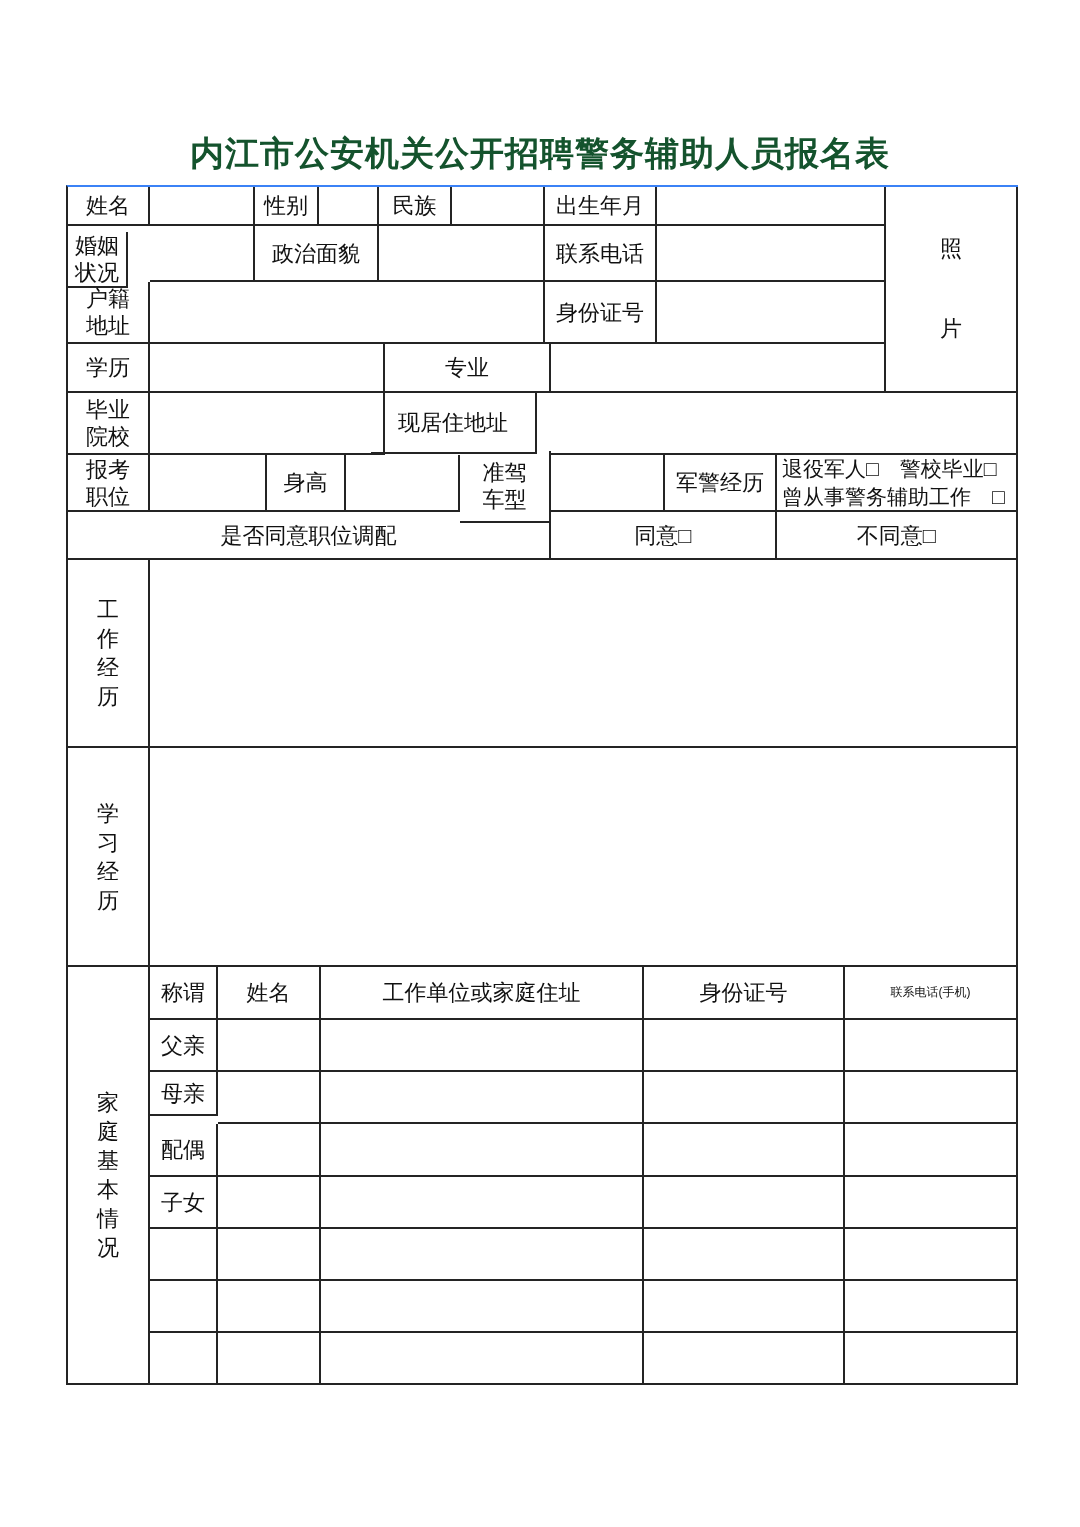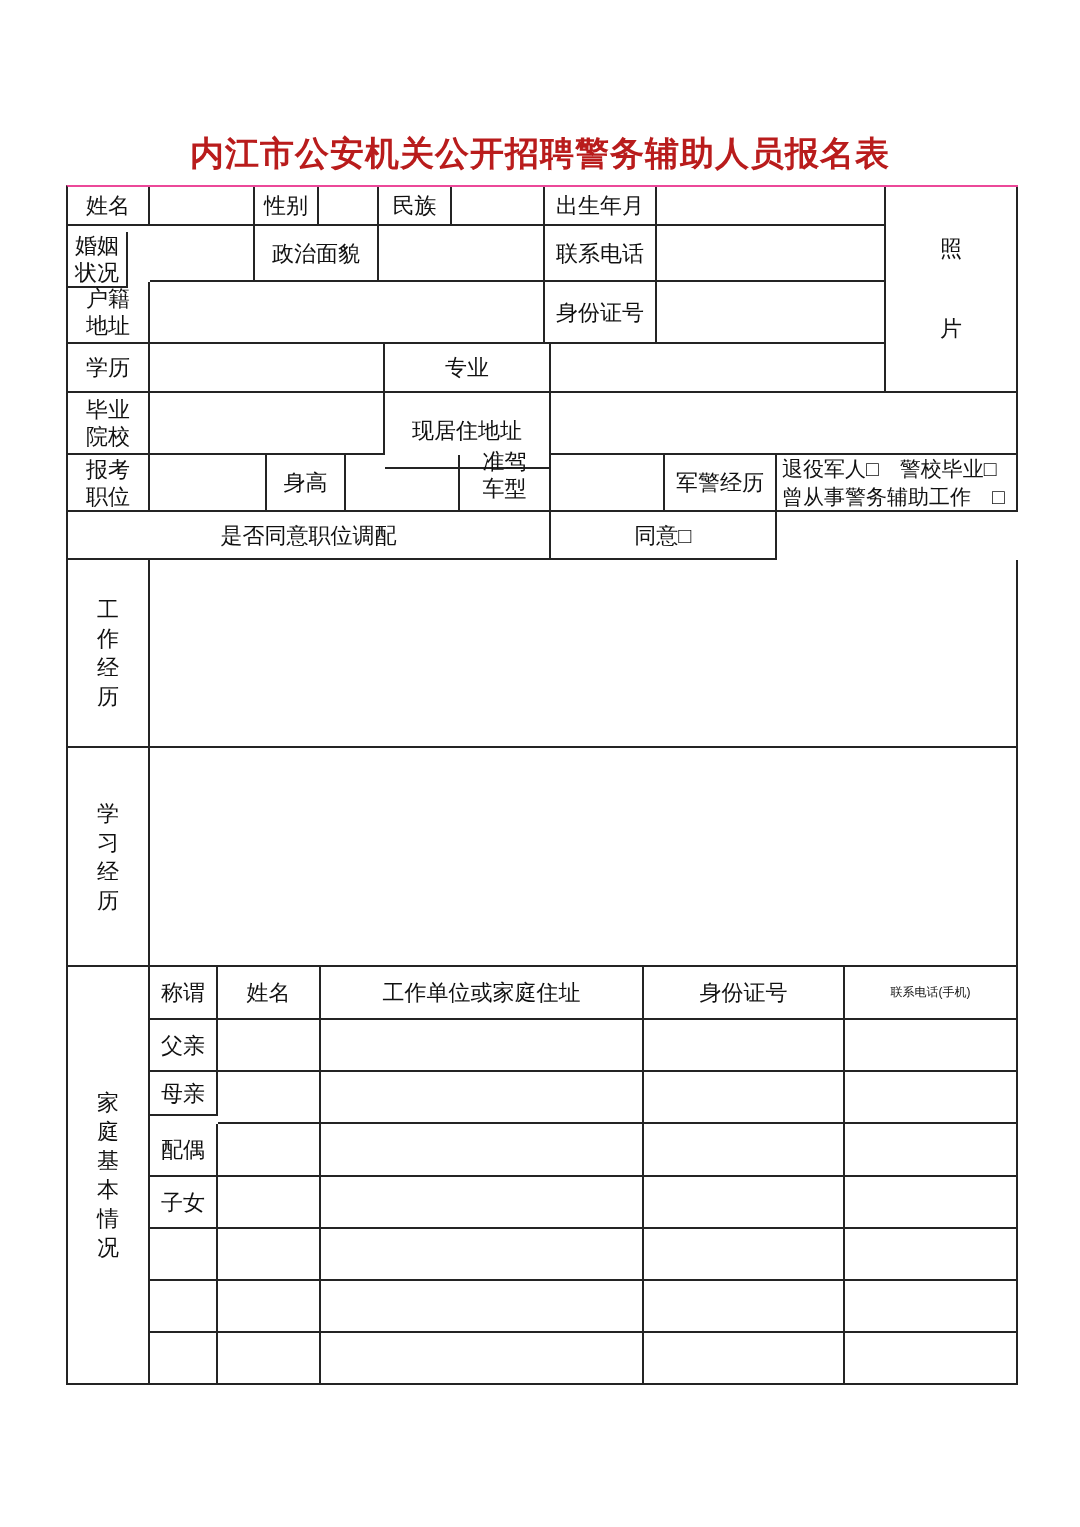--- a/index.html
+++ b/index.html
@@ -3,25 +3,25 @@
 <meta charset="utf-8">
 <style>
   html,body{margin:0;padding:0;background:#ffffff;}
   .page{
     position:relative;width:1080px;height:1527px;background:#ffffff;
     font-family:"Liberation Sans","DejaVu Sans",sans-serif;color:#111;
     overflow:hidden;
   }
   .title{
     position:absolute;top:131px;left:0;width:1080px;text-align:center;
-    font-size:34px;font-weight:bold;color:#b91c1c;letter-spacing:1px;
+    font-size:34px;font-weight:bold;color:#14532d;letter-spacing:1px;
   }
   .tbl{
     position:absolute;left:66px;top:185px;width:950px;height:1198px;
-    border-top:2px solid #ec4899;border-left:2px solid #242424;
+    border-top:2px solid #3b82f6;border-left:2px solid #242424;
   }
   .c{
     position:absolute;box-sizing:border-box;
     border-right:2px solid #242424;border-bottom:2px solid #242424;
     display:flex;align-items:center;justify-content:center;
     text-align:center;font-size:22px;line-height:27px;color:#111;
     overflow:hidden;
   }
   .pl{white-space:pre-line;}
   .vl{white-space:pre-line;line-height:29px;}
@@ -67,37 +67,38 @@
     <div class="c" style="left:589px;top:95px;width:229px;height:62px"></div>
 
     <div class="c" style="left:0;top:157px;width:82px;height:49px">学历</div>
     <div class="c" style="left:82px;top:157px;width:235px;height:49px"></div>
     <div class="c" style="left:317px;top:157px;width:166px;height:49px">专业</div>
     <div class="c" style="left:483px;top:157px;width:335px;height:49px"></div>
 
     <div class="c pl" style="left:0;top:206px;width:82px;height:62px">毕业
 院校</div>
     <div class="c" style="left:82px;top:206px;width:235px;height:62px"></div>
-    <div class="c" style="left:317px;top:206px;width:166px;height:76px">现居住地址</div>
+    <div class="c" style="left:303px;top:206px;width:166px;height:61px">现居住地址</div>
     <div class="c" style="left:483px;top:206px;width:467px;height:62px"></div>
 
     <div class="c pl" style="left:0;top:268px;width:82px;height:57px">报考
 职位</div>
     <div class="c" style="left:82px;top:268px;width:117px;height:57px"></div>
     <div class="c" style="left:199px;top:268px;width:79px;height:57px">身高</div>
     <div class="c" style="left:278px;top:268px;width:114px;height:57px"></div>
-    <div class="c pl" style="left:392px;top:253px;width:91px;height:72px">准驾
+    <div class="c pl" style="left:392px;top:264px;width:91px;height:72px">准驾
 车型</div>
     <div class="c" style="left:483px;top:268px;width:114px;height:57px"></div>
     <div class="c" style="left:597px;top:268px;width:112px;height:57px">军警经历</div>
     <div class="c" style="left:0;top:325px;width:483px;height:48px">是否同意职位调配</div>
 
     <div class="c opts" style="left:709px;top:268px;width:241px;height:57px">退役军人□　警校毕业□
 曾从事警务辅助工作　□</div>
     <div class="c" style="left:483px;top:325px;width:226px;height:48px">同意□</div>
+    <div class="c" style="left:709px;top:325px;width:241px;height:48px">不同意□</div>
 
     <div class="c vl" style="left:0;top:373px;width:82px;height:188px">工
 作
 经
 历</div>
     <div class="c" style="left:82px;top:373px;width:868px;height:188px"></div>
 
     <div class="c vl" style="left:0;top:561px;width:82px;height:219px">学
 习
 经

